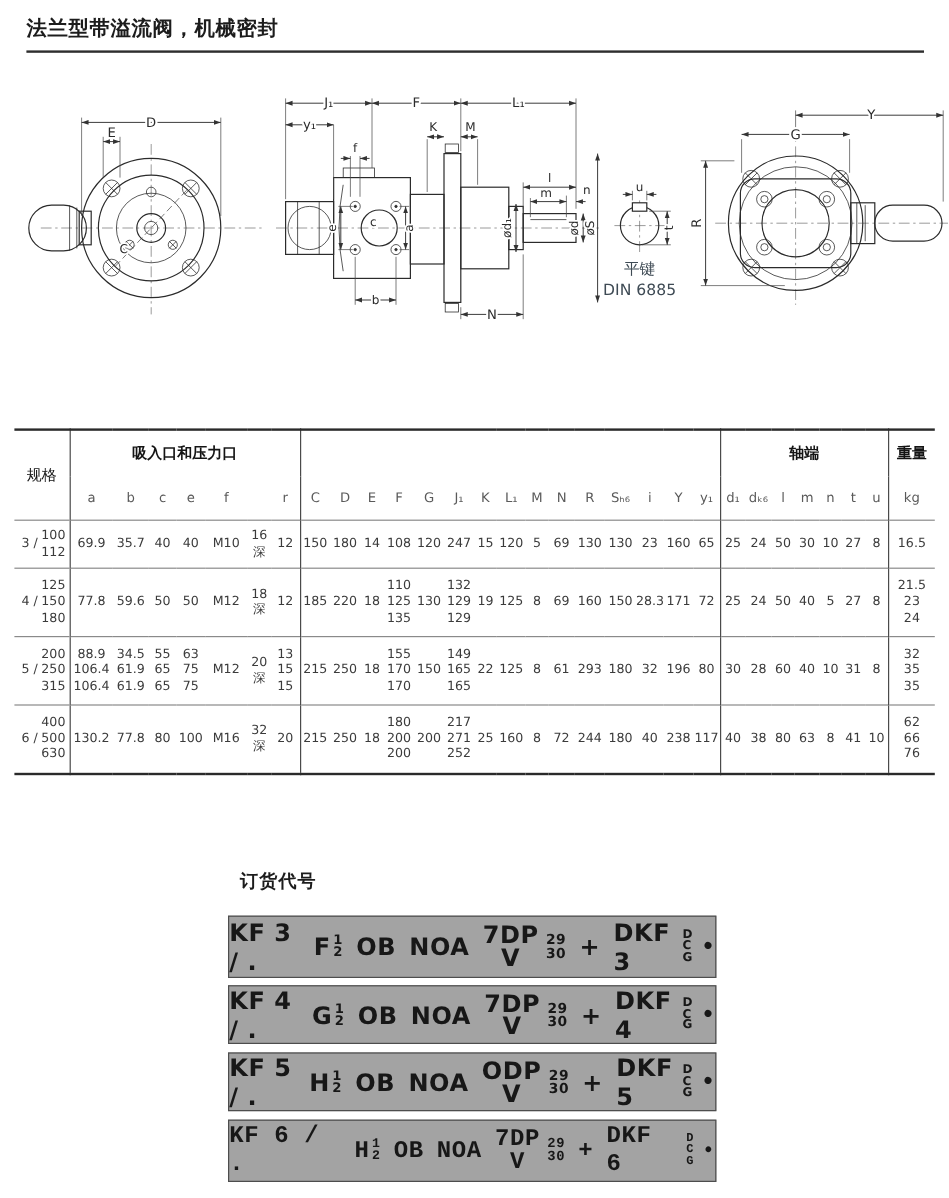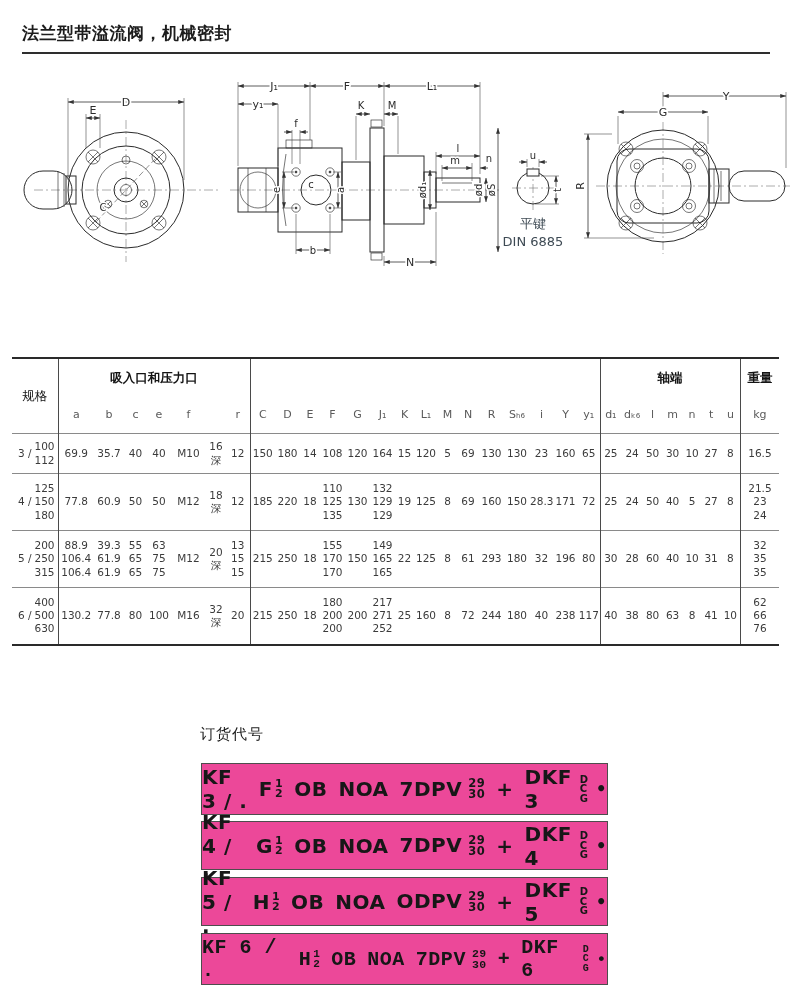--- a/index.html
+++ b/index.html
@@ -1,18 +1,18 @@
 <!DOCTYPE html>
 <html><head>
 <meta charset="utf-8">
 <style>
   html,body{margin:0;padding:0;}
   body{width:791px;height:998px;background:#fff;position:relative;
        font-family:"DejaVu Sans","Liberation Sans",sans-serif;color:#1c1c1c;overflow:hidden;}
-  .title{position:absolute;left:22px;top:22px;width:748px;font-size:17px;font-weight:bold;
+  .title{position:absolute;left:22px;top:12px;width:748px;font-size:17px;font-weight:bold;
          letter-spacing:.5px;padding-bottom:7px;border-bottom:2px solid #2e2e2e;}
   
   .draw-svg{position:absolute;left:0;top:70px;}
   .ol{stroke:#2b2b2b;stroke-width:1;fill:none;}
   .ol2{stroke:#2b2b2b;stroke-width:.65;fill:none;}
   .ext{stroke:#4a4a4a;stroke-width:.6;fill:none;}
   .dim{stroke:#333;stroke-width:.8;fill:none;}
   .cl{stroke:#666;stroke-width:.55;fill:none;stroke-dasharray:9 3 2 3;}
   .dl{font-size:11px;fill:#2b2b2b;text-anchor:middle;paint-order:stroke;stroke:#fff;stroke-width:3.5px;stroke-linejoin:round;}
   .dl-s{font-size:10px;fill:#2b2b2b;text-anchor:middle;paint-order:stroke;stroke:#fff;stroke-width:3px;stroke-linejoin:round;}
@@ -23,26 +23,26 @@
   table.dims td,table.dims th{text-align:center;vertical-align:middle;padding:1px 0;white-space:pre-line;line-height:1.25;overflow:hidden;}
   .gt{font-weight:700;font-size:12.5px;color:#141414;vertical-align:top;padding-top:7px;height:36px;}
   .spec-h{font-weight:400;font-size:12.5px;color:#141414;text-align:left;vertical-align:top;padding:7px 0 0 4px;}
   .lt{color:#5a5a5a;font-weight:400;font-size:11px;height:34px;}
   .bl{border-left:1px solid #4a4a4a;}
   tr.data td{border-top:1px solid #8a8a8a;}
   tr.first{height:40px;} tr.tall{height:57px;}
   td.spec div{display:flex;justify-content:flex-end;align-items:center;gap:3px;padding-right:3px;}
   td.spec .ss{text-align:right;}
   
-  .order-h{position:absolute;left:200px;top:725px;font-size:15px;font-weight:normal;letter-spacing:1px;}
-  .code-box{position:absolute;left:201px;width:405px;border:1.5px solid #4d4d4d;background:#ec4899;
+  .order-h{position:absolute;left:200px;top:725px;font-size:15px;font-weight:bold;letter-spacing:1px;}
+  .code-box{position:absolute;left:190px;width:405px;border:1.5px solid #4d4d4d;background:#a3a3a3;
             display:flex;align-items:center;justify-content:flex-start;gap:11px;
             font-weight:bold;font-size:20px;color:#171717;letter-spacing:.5px;}
   .c-frac{display:flex;flex-direction:column;align-items:center;font-size:11px;line-height:10px;margin-left:-9px;}
-  .c-stack2{display:flex;align-items:center;font-size:20px;line-height:19px;}
+  .c-stack2{display:flex;flex-direction:column;align-items:center;font-size:20px;line-height:19px;}
   .c-rev{display:flex;flex-direction:column;align-items:center;font-size:11.5px;line-height:11px;margin-left:-5px;}
   .c-opts{font-size:10px;line-height:9.5px;white-space:pre-line;text-align:left;margin-left:-3px;}
   .c-dot{font-size:17px;margin-left:-4px;}
 </style>
 </head>
 <body>
 
 <div class="title">法兰型带溢流阀，机械密封</div>
 
 <svg class="draw-svg" width="791" height="215" viewBox="0 0 791 215">
@@ -335,21 +335,21 @@
     <td>40</td>
     <td>M10</td>
     <td>16
 深</td>
     <td>12</td>
     <td class="bl">150</td>
     <td>180</td>
     <td>14</td>
     <td>108</td>
     <td>120</td>
-    <td>164</td>
+    <td>247</td>
     <td>15</td>
     <td>120</td>
     <td>5</td>
     <td>69</td>
     <td>130</td>
     <td>130</td>
     <td>23</td>
     <td>160</td>
     <td>65</td>
     <td class="bl">25</td>
@@ -359,21 +359,21 @@
     <td>10</td>
     <td>27</td>
     <td>8</td>
     <td class="bl">16.5</td>
   </tr>
   <tr class="data tall">
     <td class="spec"><div><span>4 /</span><span class="ss">125
 150
 180</span></div></td>
     <td class="bl">77.8</td>
-    <td>60.9</td>
+    <td>59.6</td>
     <td>50</td>
     <td>50</td>
     <td>M12</td>
     <td>18
 深</td>
     <td>12</td>
     <td class="bl">185</td>
     <td>220</td>
     <td>18</td>
     <td>110
@@ -403,21 +403,21 @@
 23
 24</td>
   </tr>
   <tr class="data tall">
     <td class="spec"><div><span>5 /</span><span class="ss">200
 250
 315</span></div></td>
     <td class="bl">88.9
 106.4
 106.4</td>
-    <td>39.3
+    <td>34.5
 61.9
 61.9</td>
     <td>55
 65
 65</td>
     <td>63
 75
 75</td>
     <td>M12</td>
     <td>20

